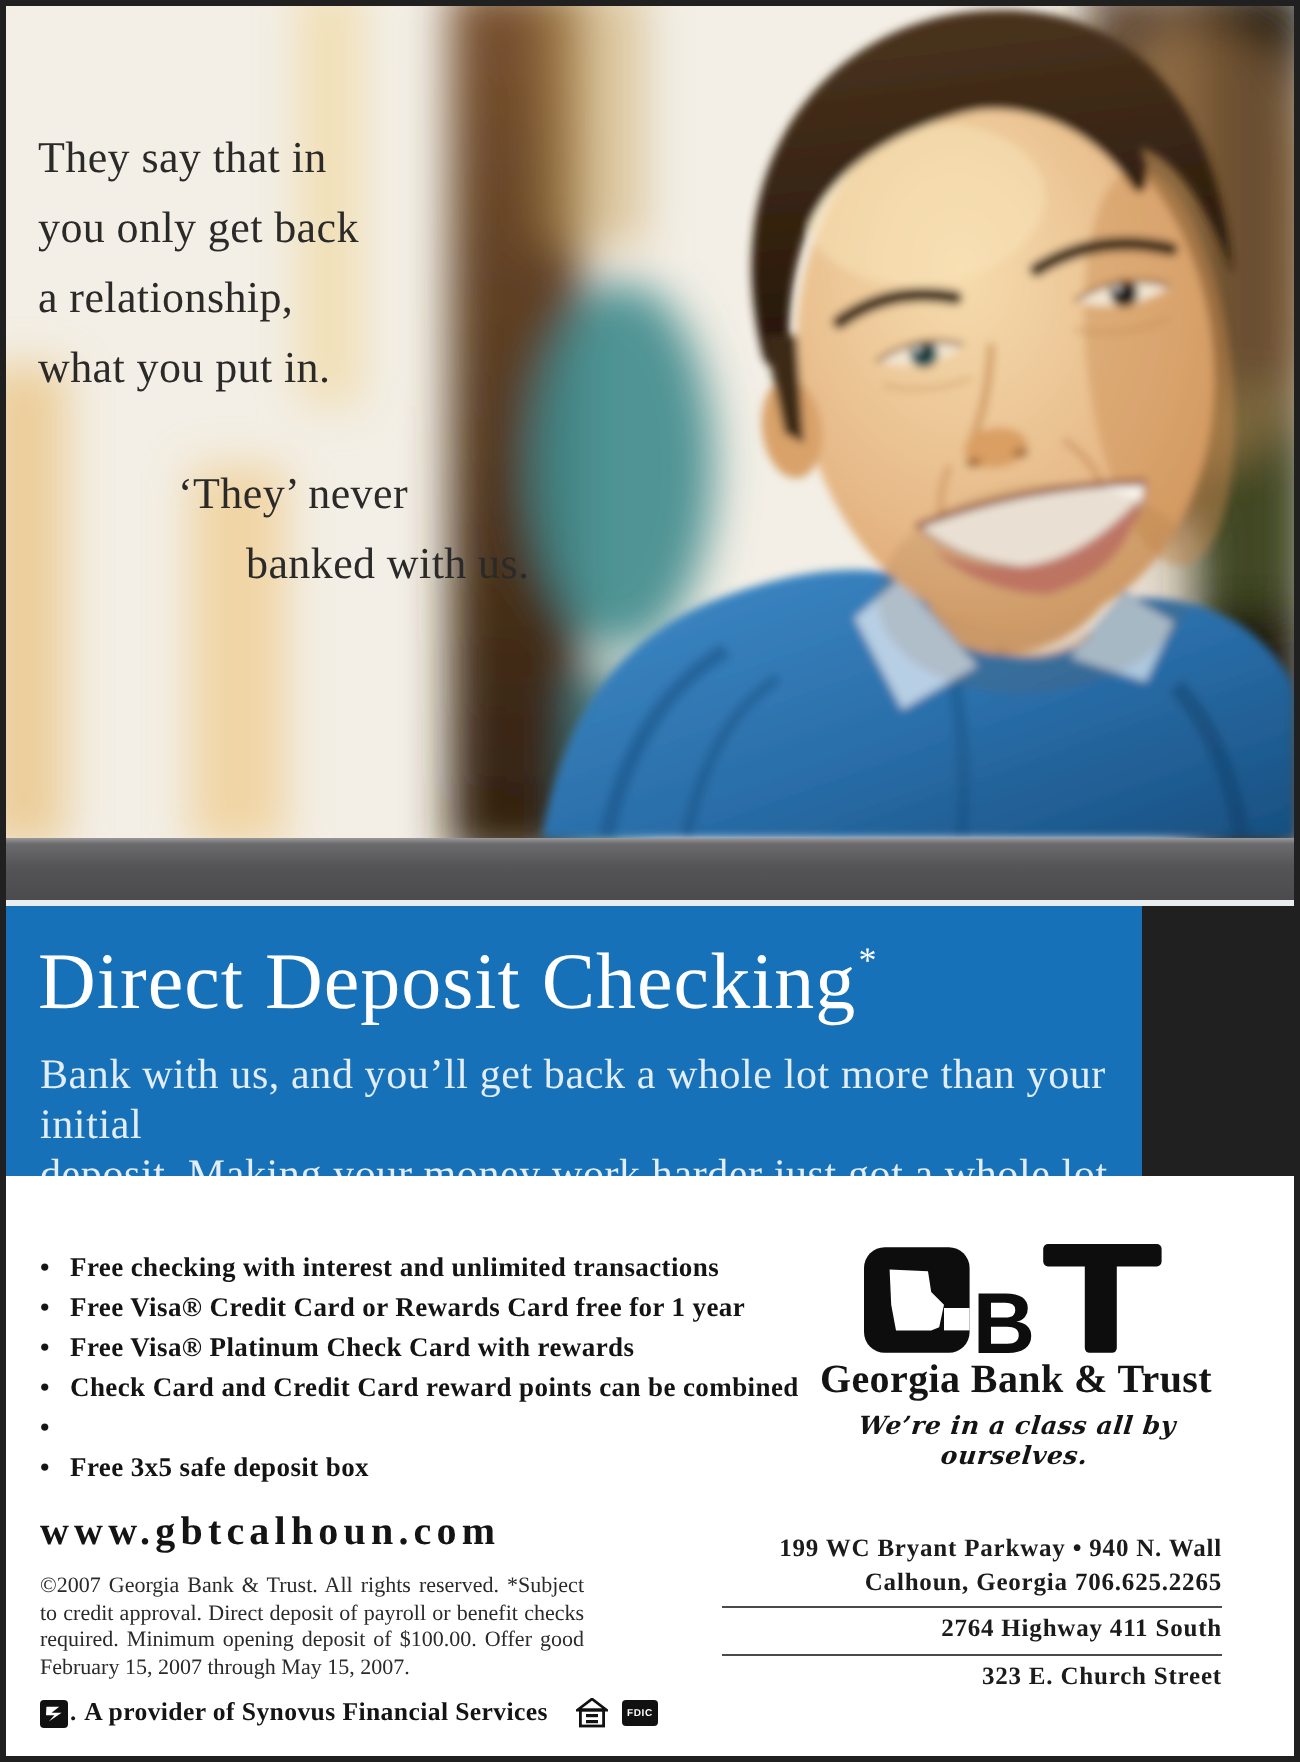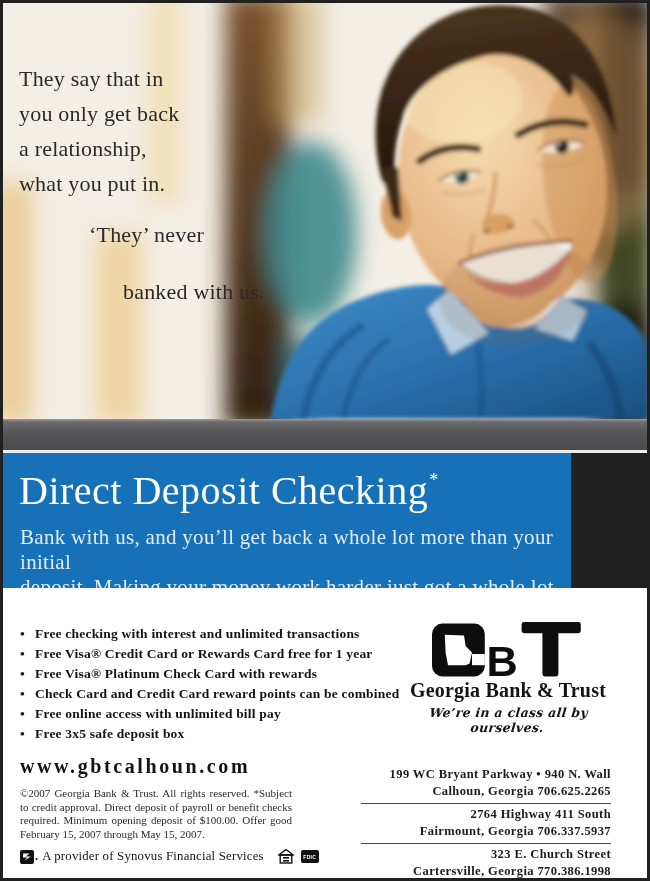--- a/index.html
+++ b/index.html
@@ -5,23 +5,23 @@
   html,body{margin:0;padding:0;background:#3a3a3a;}
   .canvas{position:relative;width:650px;height:881px;background:#202020;overflow:hidden;
           font-family:"Liberation Serif",serif;padding-left:12px;}
   .canvas *{box-sizing:border-box;}
 
   
   .photo{position:absolute;left:3px;top:3px;width:644px;height:416px;background:#f3efe6;overflow:hidden;}
   .photo svg{position:absolute;left:0;top:0;}
   .quote{position:absolute;left:16px;top:58px;font-size:22px;line-height:35px;color:#2b2a28;
          letter-spacing:.2px;}
-  .quote .q-em{margin-top:16px;}
+  .quote .q-em{margin-top:28px;}
   .quote .ind1{padding-left:70px;}
-  .quote .ind2{padding-left:104px;margin-top:22px;}
+  .quote .ind2{padding-left:104px;}
 
   
   .grayband{position:absolute;left:3px;top:419px;width:644px;height:31px;
             background:linear-gradient(180deg,#9a9a9c 0,#6b6b6d 3px,#555557 45%,#4b4b4d 100%);}
   .sepline{position:absolute;left:3px;top:450px;width:644px;height:3px;background:#e9edf0;}
   .blueband{position:absolute;left:3px;top:453px;width:568px;height:135px;background:#1671b8;color:#fff;}
   .bb-title{position:absolute;left:16px;top:14px;font-size:40px;font-weight:400;letter-spacing:.5px;
             white-space:nowrap;}
   .bb-title sup{font-size:18px;vertical-align:18px;margin-left:1px;}
   .bb-body{position:absolute;left:17px;top:72px;font-size:21px;line-height:25px;color:#e2edf7;
@@ -35,21 +35,21 @@
   .bullet-row .mk{width:8px;}
 
   .website{position:absolute;left:17px;top:167px;font-size:20px;font-weight:bold;letter-spacing:2.6px;}
 
   .fineprint{position:absolute;left:17px;top:199px;width:272px;font-size:11px;line-height:13.5px;
              text-align:justify;color:#2a2a2a;}
 
   .synrow{position:absolute;left:17px;top:261px;display:flex;align-items:center;}
   .synrow .syn-logo{width:14px;height:14px;flex:none;}
   .synrow .dot{font-size:12.5px;font-weight:bold;margin:0 4px 0 1px;}
-  .synrow .prov{font-size:12.8px;font-weight:normal;letter-spacing:.2px;}
+  .synrow .prov{font-size:12.8px;font-weight:bold;letter-spacing:.2px;}
   .synrow .h-icon{margin-left:14px;width:16px;height:15px;flex:none;}
   .synrow .fdic{margin-left:7px;width:18px;height:13px;background:#111;border-radius:2px;color:#fff;
                 font-family:"Liberation Sans",sans-serif;font-size:5px;font-weight:bold;
                 display:flex;align-items:center;justify-content:center;letter-spacing:.3px;}
 
   .logoblock{position:absolute;left:390px;top:34px;width:230px;text-align:center;}
   .gbt-svg{display:block;margin:0 auto;}
   .bankname{font-size:20px;font-weight:bold;letter-spacing:.2px;white-space:nowrap;margin-top:1px;}
   .tagline{font-family:"DejaVu Serif",serif;font-style:italic;font-weight:bold;font-size:12.5px;
            margin-top:3px;transform:skewX(-6deg);letter-spacing:.3px;}
@@ -198,21 +198,20 @@
       <div class="bullet-row">
           <span class="mk">•</span>
           <span>Free Visa® Platinum Check Card with rewards</span>
         </div>
       <div class="bullet-row">
           <span class="mk">•</span>
           <span>Check Card and Credit Card reward points can be combined</span>
         </div>
       <div class="bullet-row">
           <span class="mk">•</span>
-          <span>Free online access with unlimited bill pay</span>
         </div>
       <div class="bullet-row">
           <span class="mk">•</span>
           <span>Free 3x5 safe deposit box</span>
         </div>
     </div>
 
     <div class="website">www.gbtcalhoun.com</div>
 
     <div class="fineprint">©2007 Georgia Bank &amp; Trust. All rights reserved. *Subject to credit approval. Direct deposit of payroll or benefit checks required. Minimum opening deposit of $100.00. Offer good February 15, 2007 through May 15, 2007.</div>
@@ -249,22 +248,20 @@
       <div class="tagline">We’re in a class all by ourselves.</div>
     </div>
 
     <div class="addresses">
       <div class="addr">
         <div>199 WC Bryant Parkway • 940 N. Wall</div>
         <div>Calhoun, Georgia 706.625.2265</div>
       </div>
       <div class="addr">
         <div>2764 Highway 411 South</div>
-        <div>Fairmount, Georgia 706.337.5937</div>
       </div>
       <div class="addr">
         <div>323 E. Church Street</div>
-        <div>Cartersville, Georgia 770.386.1998</div>
       </div>
     </div>
 
   </div>
 </div>
 
 </body></html>

